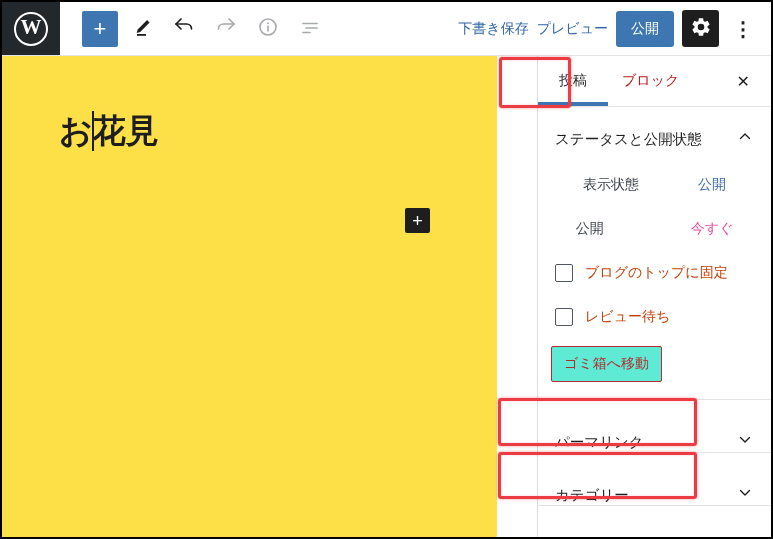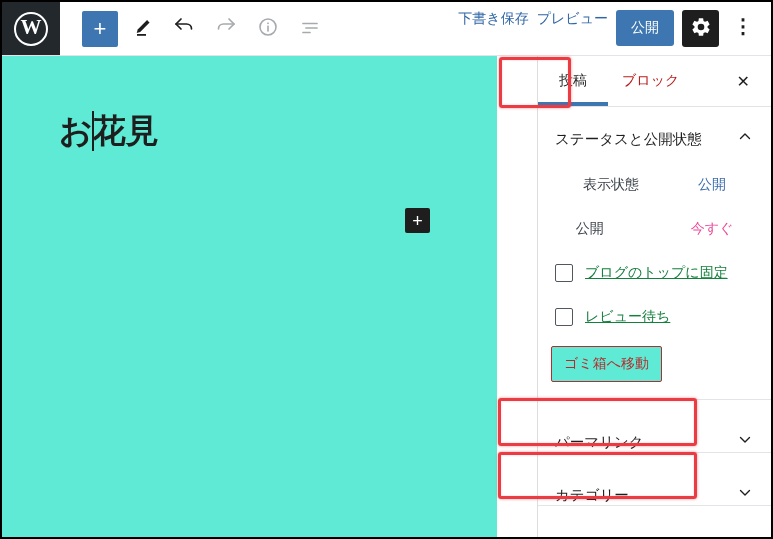--- a/index.html
+++ b/index.html
@@ -15,31 +15,31 @@
   .wp-circle { width:34px; height:34px; border:2.5px solid #fff; border-radius:50%;
                display:flex; align-items:center; justify-content:center; }
   .wp-circle span { color:#fff; font-family:"Liberation Serif","DejaVu Serif",serif;
                     font-size:21px; font-weight:bold; line-height:1; margin-top:-2px; }
   .tb-left { display:flex; align-items:center; gap:6px; margin-left:22px; }
   .inserter-btn { width:36px; height:36px; background:#3d76b0; color:#fff; border:none;
                   border-radius:2px; font-size:22px; line-height:1; cursor:pointer;
                   display:flex; align-items:center; justify-content:center; }
   .icon-btn { width:36px; height:36px; background:transparent; border:none; border-radius:2px;
               display:flex; align-items:center; justify-content:center; cursor:pointer; }
-  .tb-right { display:flex; align-items:flex-start; gap:8px; margin-left:auto; padding-right:12px; }
+  .tb-right { display:flex; align-items:center; gap:8px; margin-left:auto; padding-right:12px; }
   .tb-link { color:#3166a5; font-size:14px; text-decoration:none; cursor:pointer; white-space:nowrap; }
   .publish-btn { background:#3d76b0; color:#fff; border:none; border-radius:3px;
                  font-size:14px; padding:9px 15px; cursor:pointer; white-space:nowrap; }
   .gear-btn { width:37px; height:37px; background:#1e1e1e; border:none; border-radius:3px;
               display:flex; align-items:center; justify-content:center; cursor:pointer; }
   .kebab-btn { background:none; border:none; color:#1e1e1e; font-size:20px; font-weight:bold;
                cursor:pointer; padding:4px 6px; letter-spacing:0; }
 
   
-  .canvas { position:absolute; left:0; top:54px; bottom:0; right:274px; background:#5eead4; }
+  .canvas { position:absolute; left:0; top:54px; bottom:0; right:274px; background:#fde047; }
   .post-title { position:absolute; left:57px; top:54px; font-size:33px; font-weight:bold;
                 color:#1e1e1e; line-height:1.25; cursor:text; }
   .caret { position:absolute; left:90px; top:55px; width:1.5px; height:40px; background:#1e1e1e; }
   .placeholder { position:absolute; left:57px; top:151px; font-size:15.5px; color:#757575;
                  cursor:text; }
   .block-inserter { position:absolute; left:403px; top:152px; width:25px; height:25px;
                     background:#1e1e1e; color:#fff; border:none; border-radius:2px;
                     font-size:18px; line-height:1; cursor:pointer;
                     display:flex; align-items:center; justify-content:center; }
 
@@ -59,21 +59,21 @@
   .panel-header .ptitle { font-size:14.5px; color:#1e1e1e; }
   .kv-row { display:flex; align-items:center; padding:0 17px; margin-top:26px;justify-content:center; }
   .kv-label { width:115px; font-size:14px; color:#3c434a; flex:0 0 auto; }
   .kv-value { font-size:14px; cursor:pointer; text-decoration:none; }
   .kv-value.strong { color:#3c6cab; }
   .kv-value.light { color:#ec4899; }
   .check-row { display:flex; align-items:center; gap:12px; padding:0 17px; margin-top:26px;
                cursor:pointer; }
   .checkbox { width:18px; height:18px; border:1.5px solid #50575e; border-radius:2px;
               background:#fff; flex:0 0 auto; }
-  .check-label { font-size:14px; color:#15803d;text-decoration:underline; }
+  .check-label { font-size:14px; color:#c2410c; }
   .trash-btn { margin:20px 0 0 13px; background:#5eead4; color:#b32d2e; border:1px solid #b32d2e;
                border-radius:2px; font-size:14px; padding:8px 12px; cursor:pointer; }
   .section-divider { border-top:1px solid #e2e4e7; margin-top:17px; }
   .acc-row { display:flex; align-items:flex-end; justify-content:space-between; height:53px;
              padding:0 17px; border-bottom:1px solid #e2e4e7; cursor:pointer; }
   .acc-row .ptitle { font-size:14.5px; color:#1e1e1e; }
 
   
   .anno { position:absolute; border:3px solid #eb3b43; border-radius:3px;
           box-shadow:0 0 3px rgba(235,59,67,.55), inset 0 0 2px rgba(235,59,67,.3);

